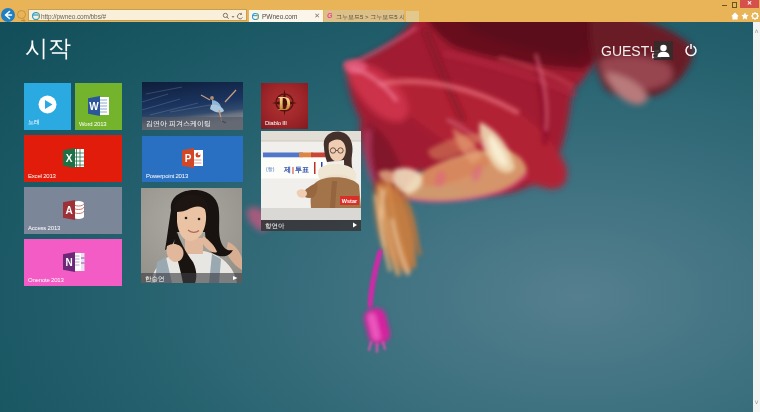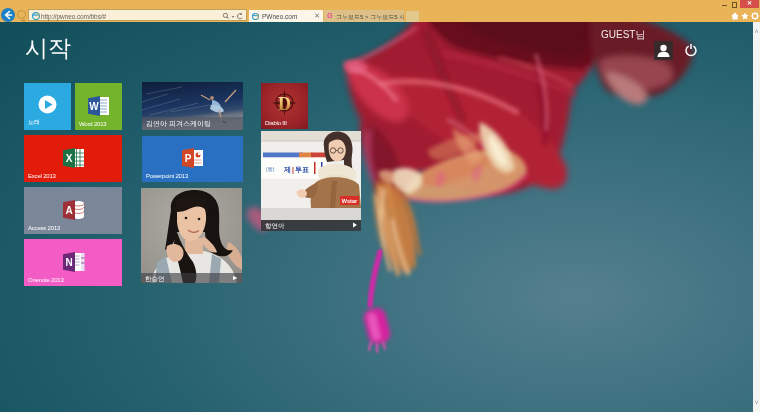--- a/index.html
+++ b/index.html
@@ -28,21 +28,21 @@
 .cmdico { position:absolute; top:12px; width:8px; height:8px; }
 
 
 #sbar { position:absolute; left:753px; top:22px; width:7px; height:390px; background:#f4f4f2; z-index:40; }
 #sbar .ch { position:absolute; left:0px; width:7px; height:7px; color:#9a9a9a; font-size:7px; line-height:7px; text-align:center; }
 
 
 #content { position:absolute; left:0; top:22px; width:753px; height:390px; overflow:hidden; }
 #bgsvg { position:absolute; left:0; top:0; }
 #title { position:absolute; left:25px; top:11px; font-size:23px; color:#fff; font-weight:normal; }
-#guest { position:absolute; left:601px; top:6px; font-size:10px; color:#f5eeee; }
+#guest { position:absolute; left:601px; top:21px; font-size:14px; color:#f5eeee; }
 #usertile { position:absolute; left:654px; top:19px; width:19px; height:19px; background:rgba(45,45,45,.85); }
 #powerico { position:absolute; left:684px; top:21px; width:14px; height:14px; }
 
 
 .tile { position:absolute; overflow:hidden; }
 .tlabel { position:absolute; left:4px; bottom:3px; font-size:6px; color:#fff; letter-spacing:-0.2px; }
 #t-play { left:24px; top:61px; width:47px; height:47px; background:#2baae1; }
 #t-word { left:75px; top:61px; width:47px; height:47px; background:#74b42c; }
 #t-excel { left:24px; top:113px; width:98px; height:47px; background:#e21c0b; }
 #t-access { left:24px; top:165px; width:98px; height:47px; background:#7b8698; }

